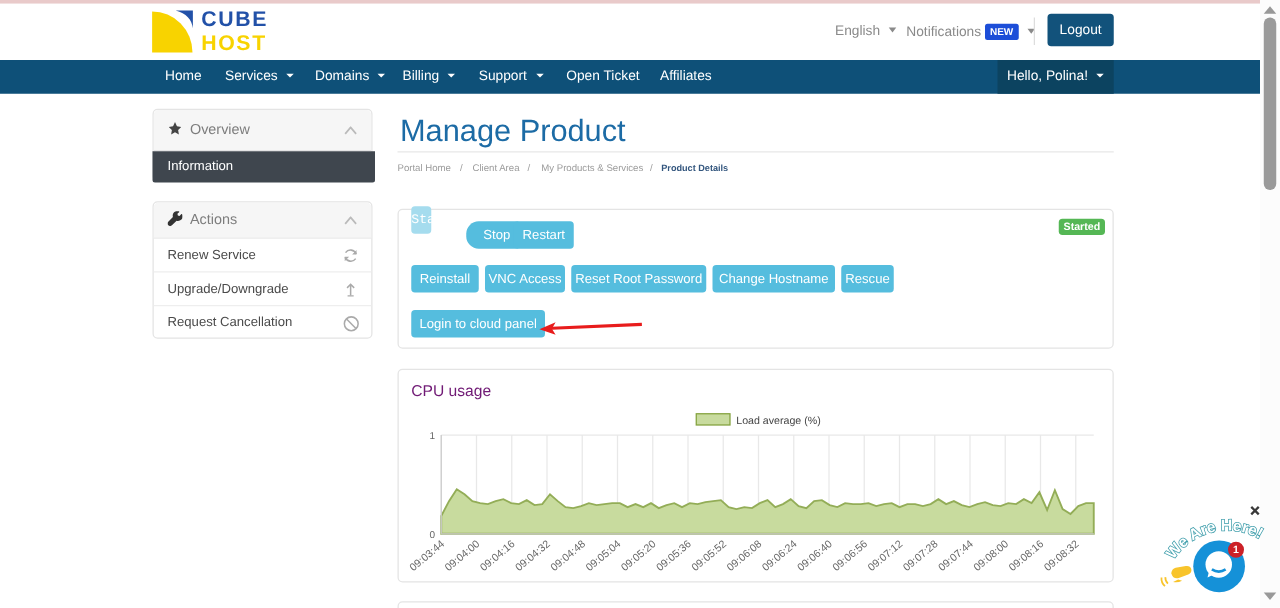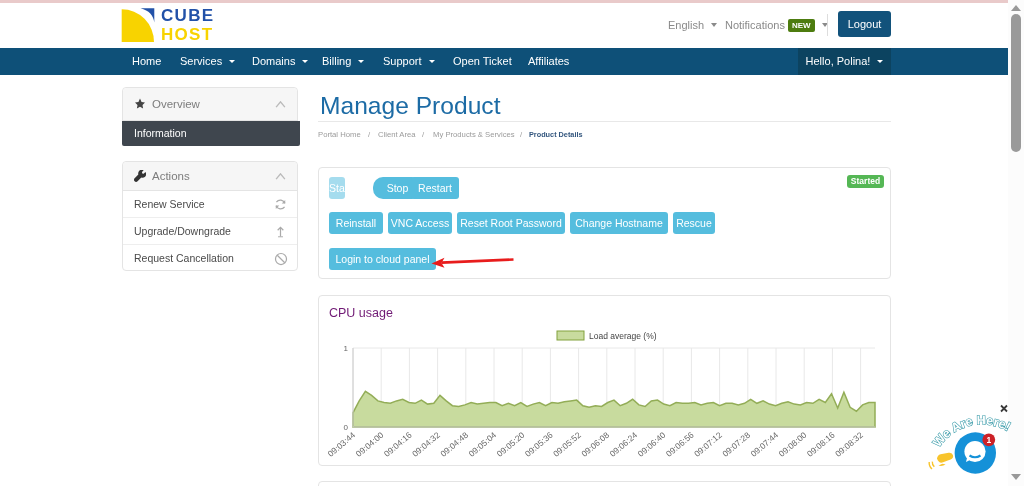--- a/index.html
+++ b/index.html
@@ -14,21 +14,21 @@
   .caret { display:inline-block; width:0; height:0; border-left:3px solid transparent;
     border-right:3px solid transparent; border-top:3.5px solid #fff; vertical-align:middle;
     margin-left:4px; margin-top:-1px; }
   .caret-g { display:inline-block; width:0; height:0; border-left:3.5px solid transparent;
     border-right:3.5px solid transparent; border-top:4px solid #8a8a8a; vertical-align:middle;
     margin-left:4px; margin-top:-2px; }
   .hdrtxt { color:#8a8a8a; font-size:11px; }
   #logoutbtn { position:absolute; left:838px; top:11px; width:53px; height:26px;
     background:#12527b; color:#fff; font-size:11px; text-align:center; line-height:26px;
     border-radius:3px; }
-  #newbadge { display:inline-block; background:#4d7c0f; color:#fff; font-size:8px;
+  #newbadge { display:inline-block; background:#1d4ed8; color:#fff; font-size:8px;
     font-weight:bold; padding:2px 4px; border-radius:2px; vertical-align:1px; }
   .panel { position:absolute; background:#fff; border:1px solid #e4e4e4; border-radius:4px; }
   .phead { background:#f6f6f6; color:#7d7d7d; border-bottom:1px solid #e4e4e4;
     border-radius:4px 4px 0 0; position:relative; }
   .sideitem { font-size:10.5px; color:#4a4a4a; border-bottom:1px solid #eee;
     position:relative; padding-left:11px; }
   h1 { font-weight:normal; color:#1c6ba5; font-size:24.6px; }
   .btn { position:absolute; height:22px; background:#55bdde; color:#fff; font-size:10.5px;
     text-align:center; line-height:22px; border-radius:3px; }
   .btn.dis { background:#a5dcee; }
@@ -116,21 +116,21 @@
   <span class="abs" style="left:0;">Portal Home</span>
     <span class="abs" style="left:50px;">/</span>
     <span class="abs" style="left:60px;">Client Area</span>
     <span class="abs" style="left:104px;">/</span>
     <span class="abs" style="left:115px;">My Products &amp; Services</span>
     <span class="abs" style="left:202px;">/</span>
     <b class="abs" style="left:211px; color:#33567e; font-size:7.3px;">Product Details</b>
 </div>
 
 <div class="panel" style="left:318px; top:167px; width:573px; height:112px;"></div>
-<div class="btn dis" style="left:329px; top:177px; width:16px;">Start</div>
+<div class="btn dis" style="left:329px; top:165px; width:16px;font-family:Liberation Mono, monospace;">Start</div>
 <div class="btn" style="left:373px; top:177px; width:49px;border-radius:10px;">Stop</div>
 <div class="btn" style="left:411px; top:177px; width:48px;">Restart</div>
 <div class="btn" style="left:329px; top:212px; width:54px;">Reinstall</div>
 <div class="btn" style="left:388px; top:212px; width:64px;">VNC Access</div>
 <div class="btn" style="left:457px; top:212px; width:108px;">Reset Root Password</div>
 <div class="btn" style="left:570px; top:212px; width:98px;">Change Hostname</div>
 <div class="btn" style="left:673px; top:212px; width:42px;">Rescue</div>
 <div class="btn" style="left:329px; top:248px; width:107px;">Login to cloud panel</div>
 <div id="startedbadge">Started</div>
 

